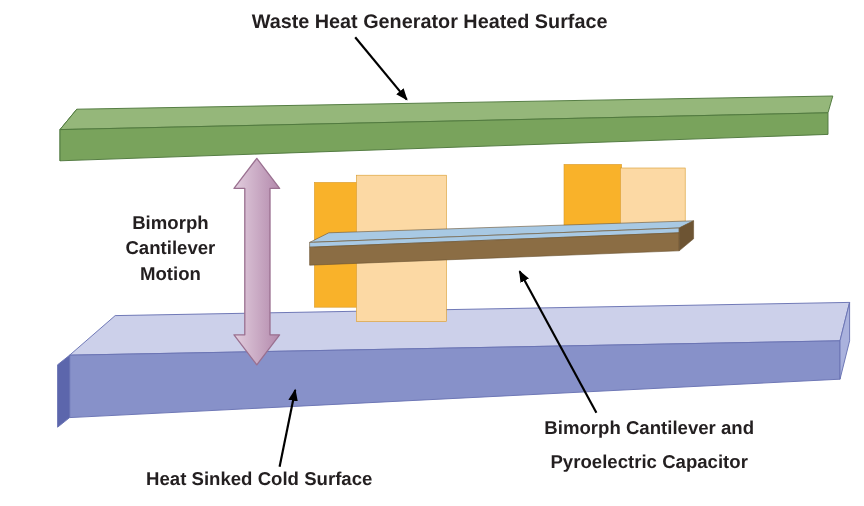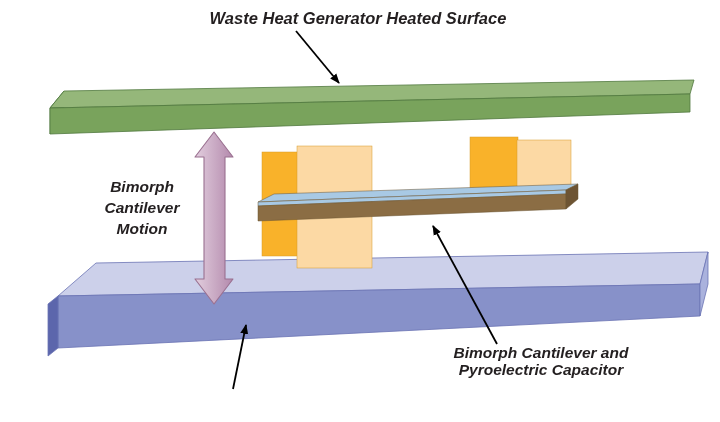--- a/index.html
+++ b/index.html
@@ -3,25 +3,25 @@
 <meta charset="utf-8">
 <style>
   html,body{margin:0;padding:0;background:#ffffff;}
   .canvas{
     position:relative;width:720px;height:422px;background:#ffffff;overflow:hidden;
     font-family:"Liberation Sans",sans-serif;
   }
   .canvas svg{position:absolute;left:0;top:0;display:block;}
   .label{
     position:absolute;color:#231f20;font-weight:bold;font-size:15.5px;
-    line-height:21px;text-align:center;white-space:pre-line;font-style:italic;
+    line-height:21px;text-align:center;white-space:pre-line;
   }
   .label-heated{left:158px;top:8px;width:400px;font-size:16.5px;}
   .label-resonant{left:67px;top:176px;width:150px;}
-  .label-bimorph{left:426px;top:344px;width:230px;line-height:17px;}
+  .label-bimorph{left:426px;top:344px;width:230px;line-height:28px;}
   .label-cold{left:101px;top:389px;width:230px;}
   .slab-green{stroke:#50793f;stroke-width:0.8;}
   .slab-blue{stroke:#6b74b4;stroke-width:0.8;}
   .post{stroke:#d79a2b;stroke-width:0.5;}
   .beam{stroke:#6b5433;stroke-width:0.5;}
   .motion{stroke:#9a7090;stroke-width:1.1;stroke-linejoin:round;}
   .ann{stroke-width:1.8;fill:none;}
 </style>
 </head>
 <body>
@@ -77,14 +77,15 @@
 
   <div class="label label-heated">Waste Heat Generator Heated Surface</div>
 
   <div class="label label-resonant">Bimorph
 Cantilever
 Motion</div>
 
   <div class="label label-bimorph">Bimorph Cantilever and
 Pyroelectric Capacitor</div>
 
+  <div class="label label-cold">Heat Sinked Cold Surface</div>
 
 </div>
 
 </body></html>

